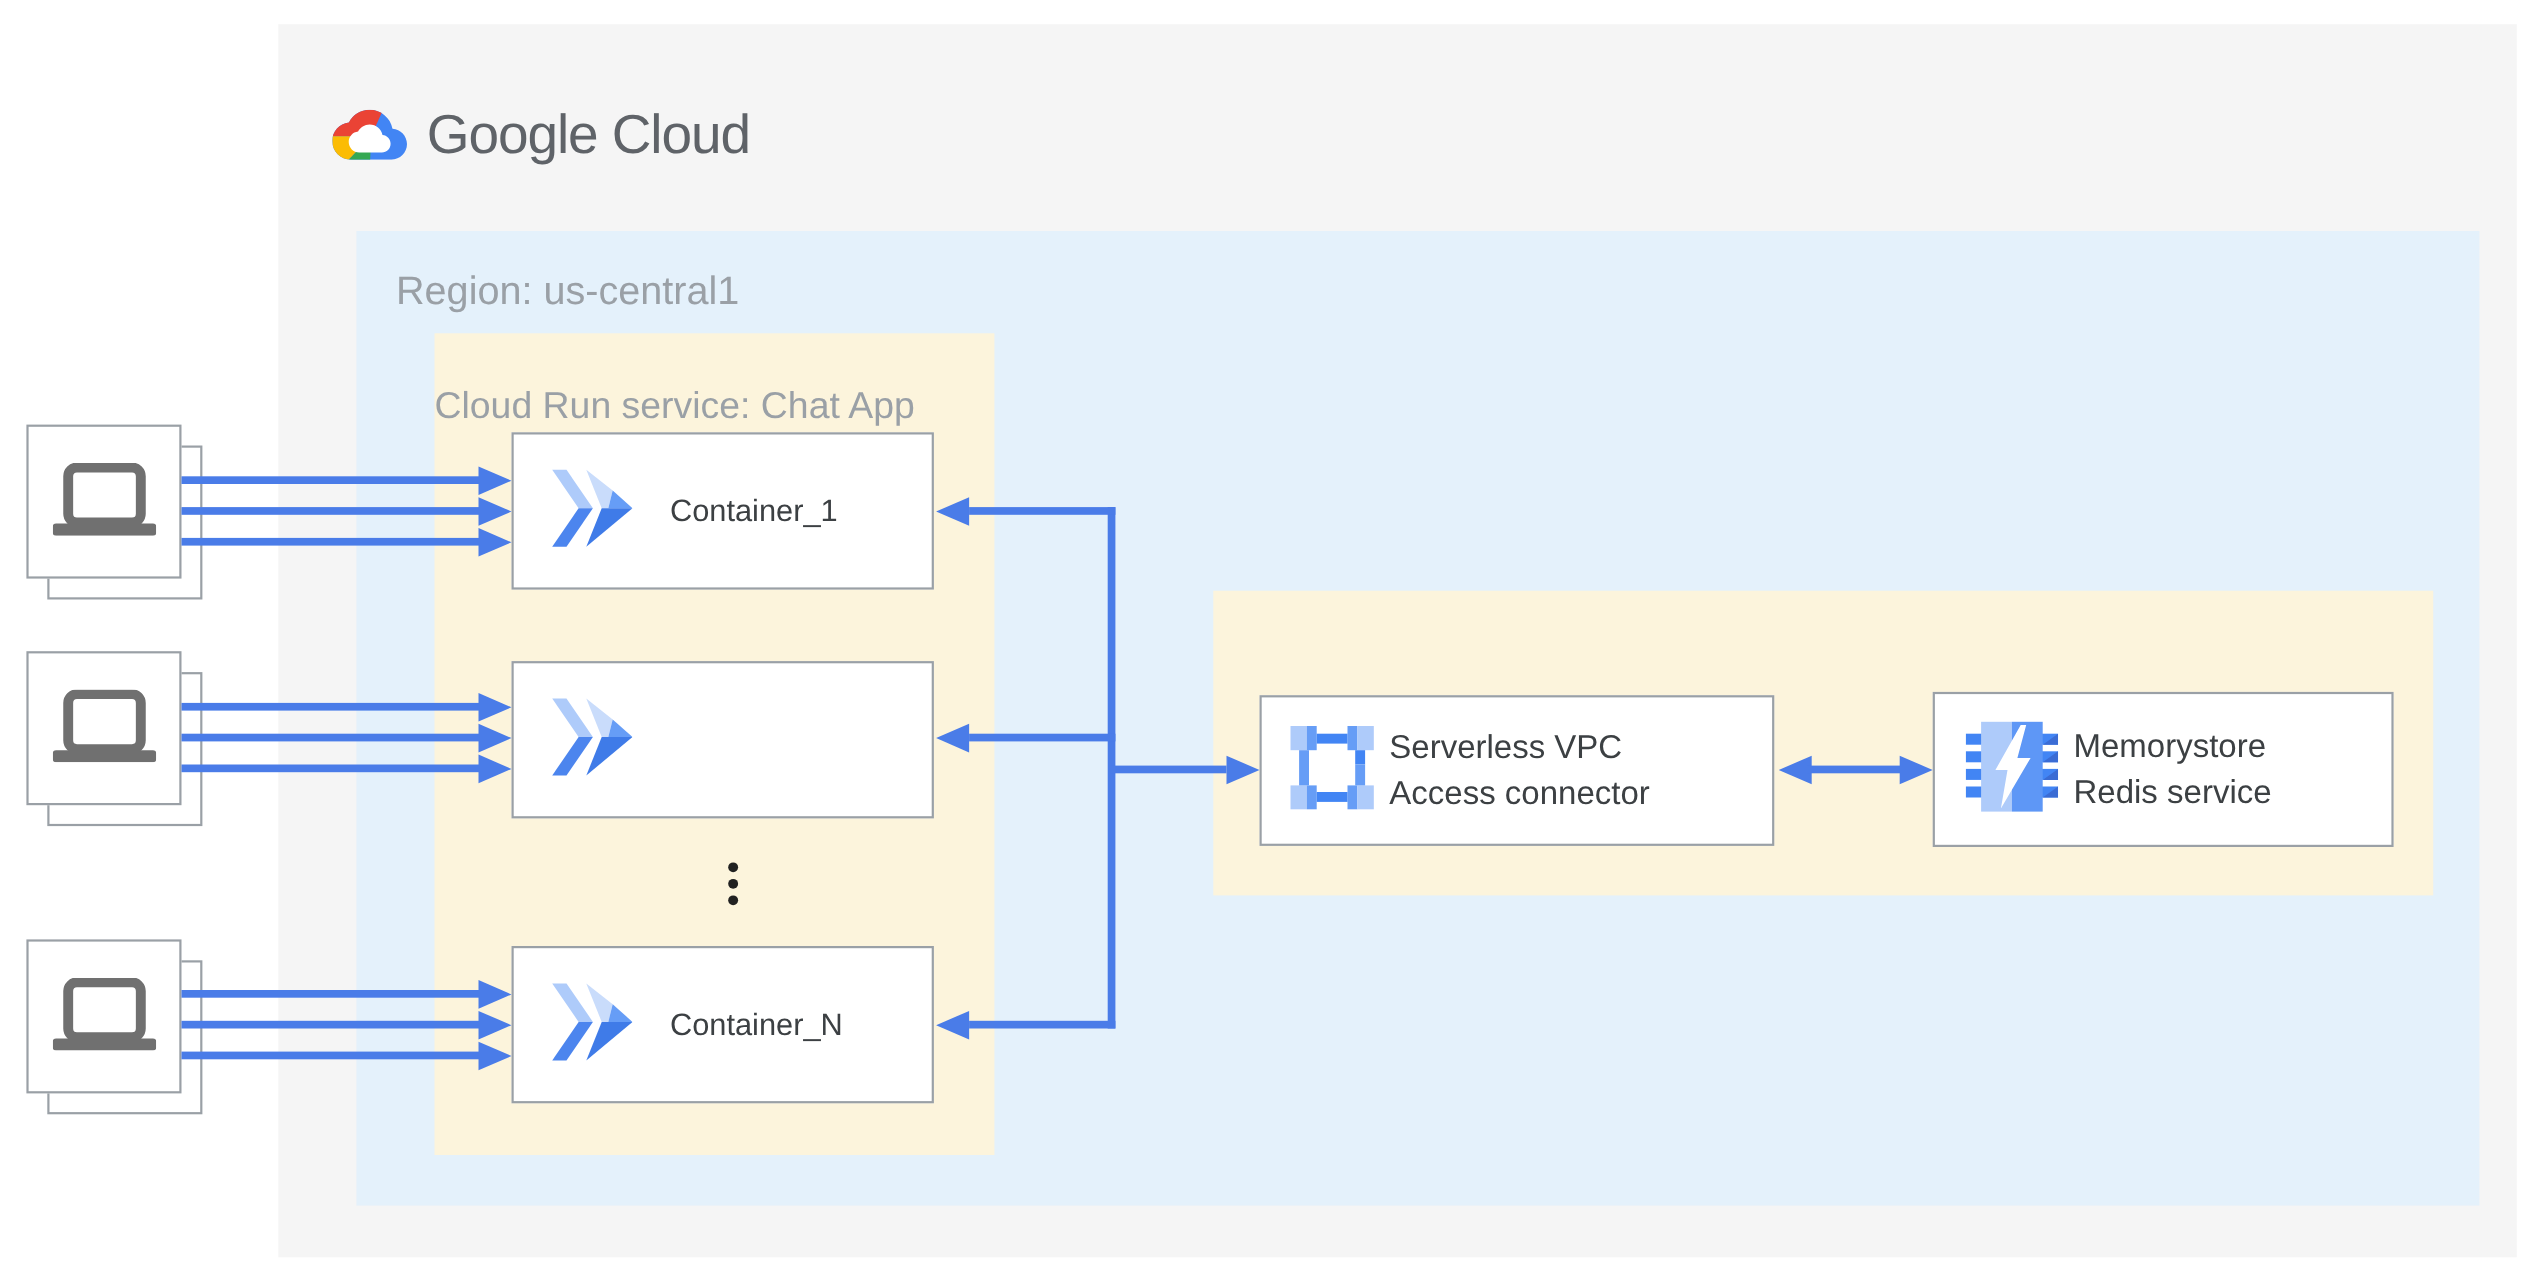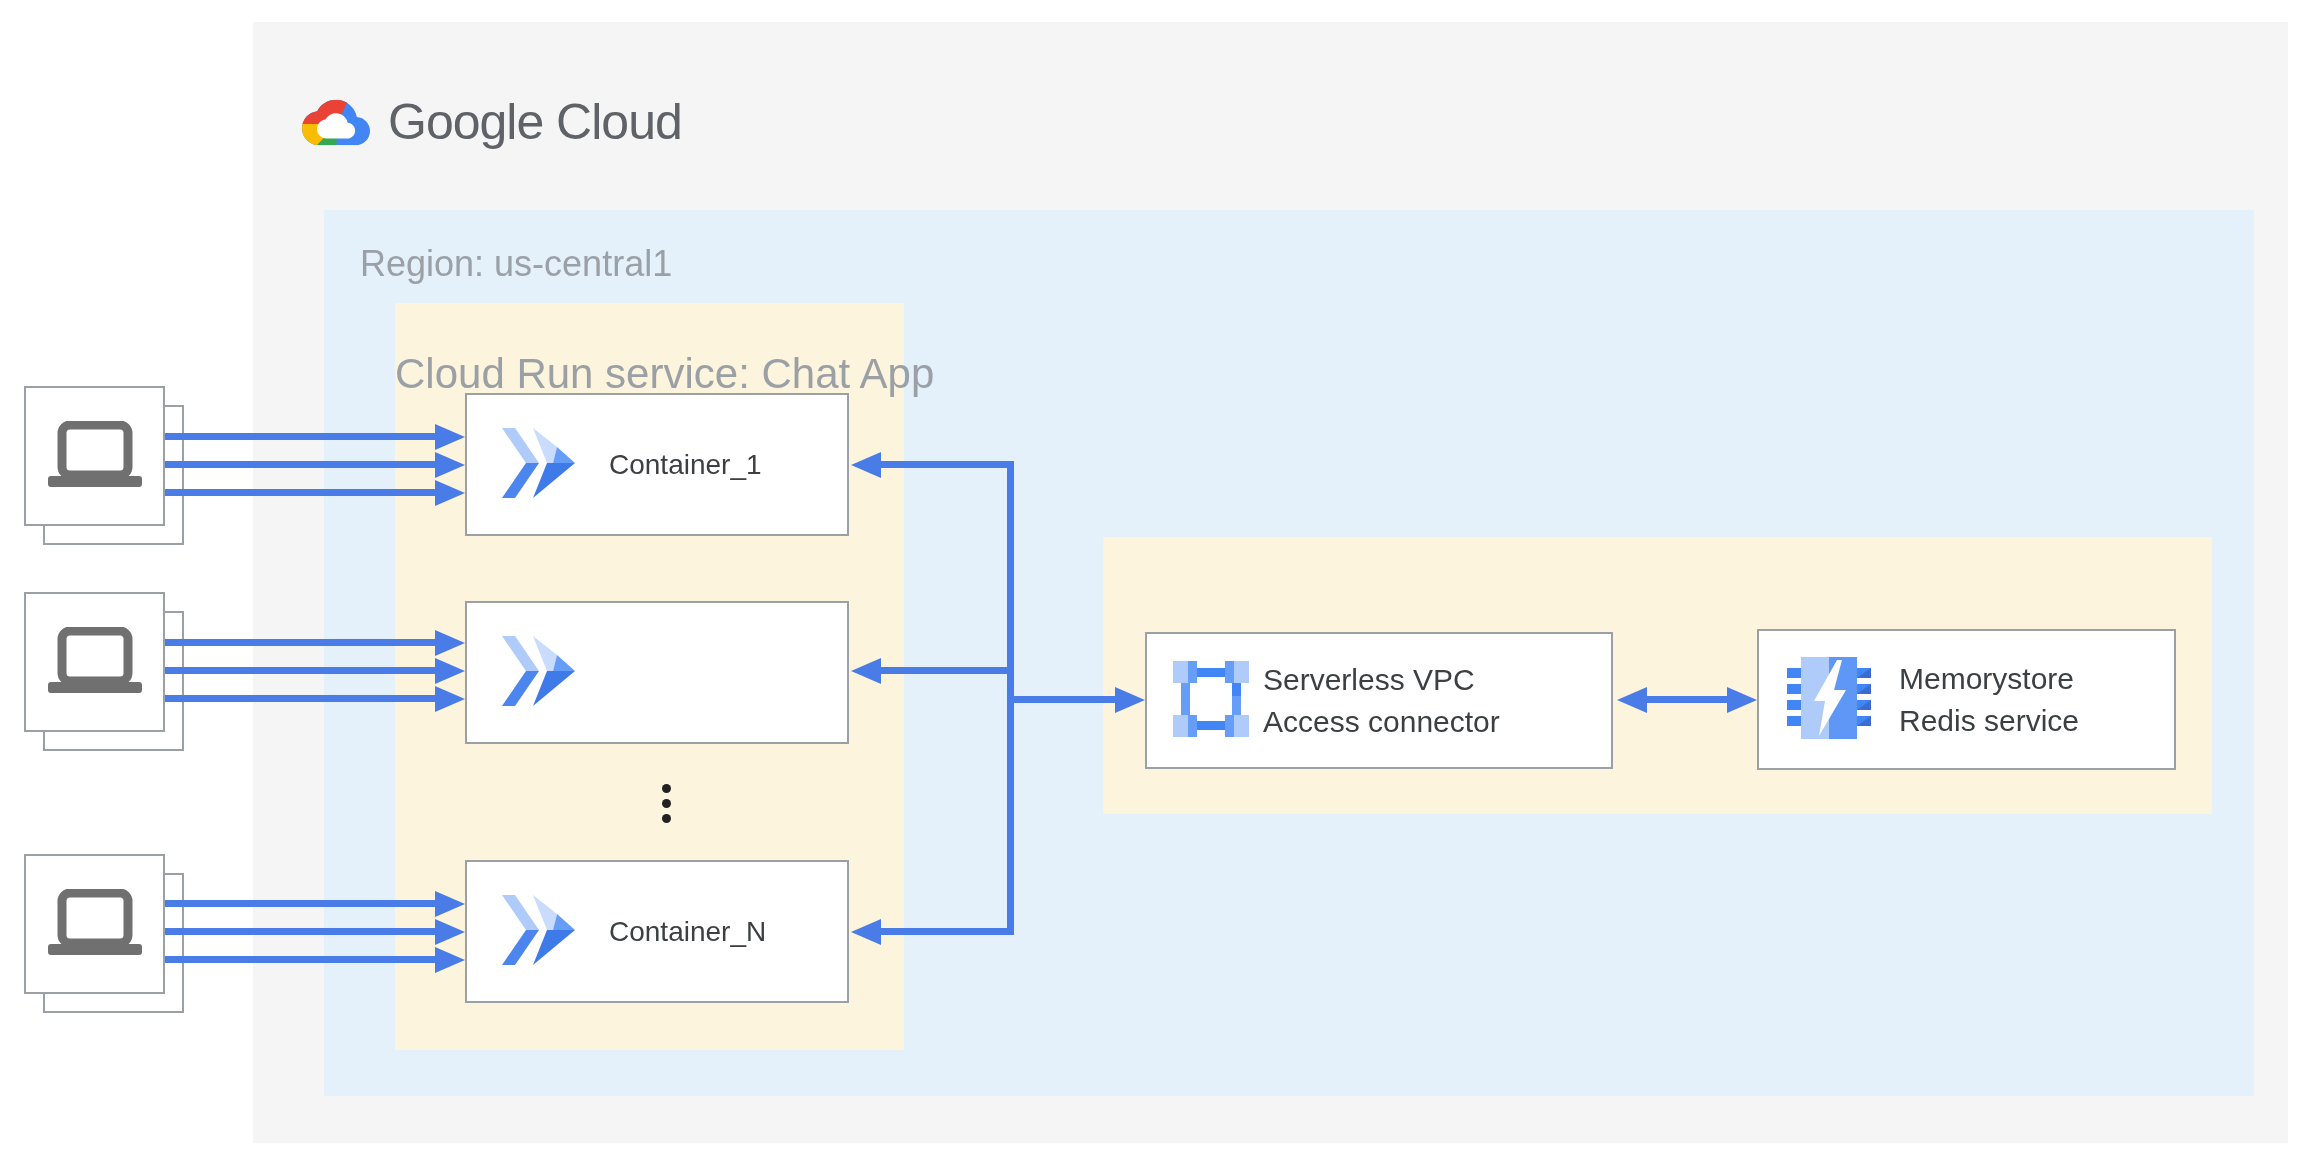--- a/index.html
+++ b/index.html
@@ -19,32 +19,32 @@
     font-family:"Liberation Sans","DejaVu Sans",sans-serif;
   }
   .abs{position:absolute;}
   .panel{left:253px;top:22px;width:2035px;height:1121px;background:var(--panel-bg);}
   .logo{left:302px;top:93px;display:flex;align-items:center;gap:18px;}
   .logo-text{font-size:50px;color:var(--logo-gray);letter-spacing:-1px;white-space:nowrap;}
   .region-box{left:324px;top:210px;width:1930px;height:886px;background:var(--region-bg);}
   .zone-label{font-size:36px;color:var(--label-gray);white-space:nowrap;}
   .region-label{left:360px;top:243px;}
   .cr-box{left:395px;top:303px;width:509px;height:747px;background:var(--service-bg);}
-  .cr-label{left:395px;top:350px;width:509px;text-align:center;font-size:42px;}
+  .cr-label{left:395px;top:350px;width:509px;text-align:left;font-size:34px;}
   .vpc-box{left:1103px;top:537px;width:1109px;height:277px;background:var(--service-bg);}
   .vpc-label{left:1140px;top:568px;font-size:38px;}
   .node{
     background:#fff;border:2px solid var(--box-border);box-sizing:border-box;
     display:flex;align-items:center;
   }
   .container-node{left:465px;width:384px;height:143px;padding-left:34px;gap:34px;}
   .node-label{font-size:28px;color:var(--text-dark);white-space:nowrap;}
   .node-label-sm{font-size:30px;line-height:42px;color:var(--text-dark);white-space:nowrap;}
   .connector-node{left:1145px;top:632px;width:468px;height:137px;padding-left:26px;gap:14px;}
-  .mem-node{left:1757px;top:629px;width:419px;height:141px;padding-left:28px;gap:28px;}
+  .mem-node{left:1757px;top:629px;width:419px;height:141px;padding-left:28px;gap:14px;}
   .dots{left:662px;top:784px;display:flex;flex-direction:column;gap:6px;}
   .dots span{width:9px;height:9px;border-radius:50%;background:#212121;display:block;}
   
   .client-card{width:141px;height:140px;background:#fff;border:2px solid var(--box-border);
     box-sizing:border-box;display:flex;align-items:center;justify-content:center;z-index:1;}
   .client-back{width:141px;height:140px;background:#fff;border:2px solid var(--box-border);
     box-sizing:border-box;z-index:0;}
   
   .hline{position:absolute;height:7px;background:var(--arrow);z-index:2;}
   .vline{position:absolute;width:7px;background:var(--arrow);z-index:2;}

